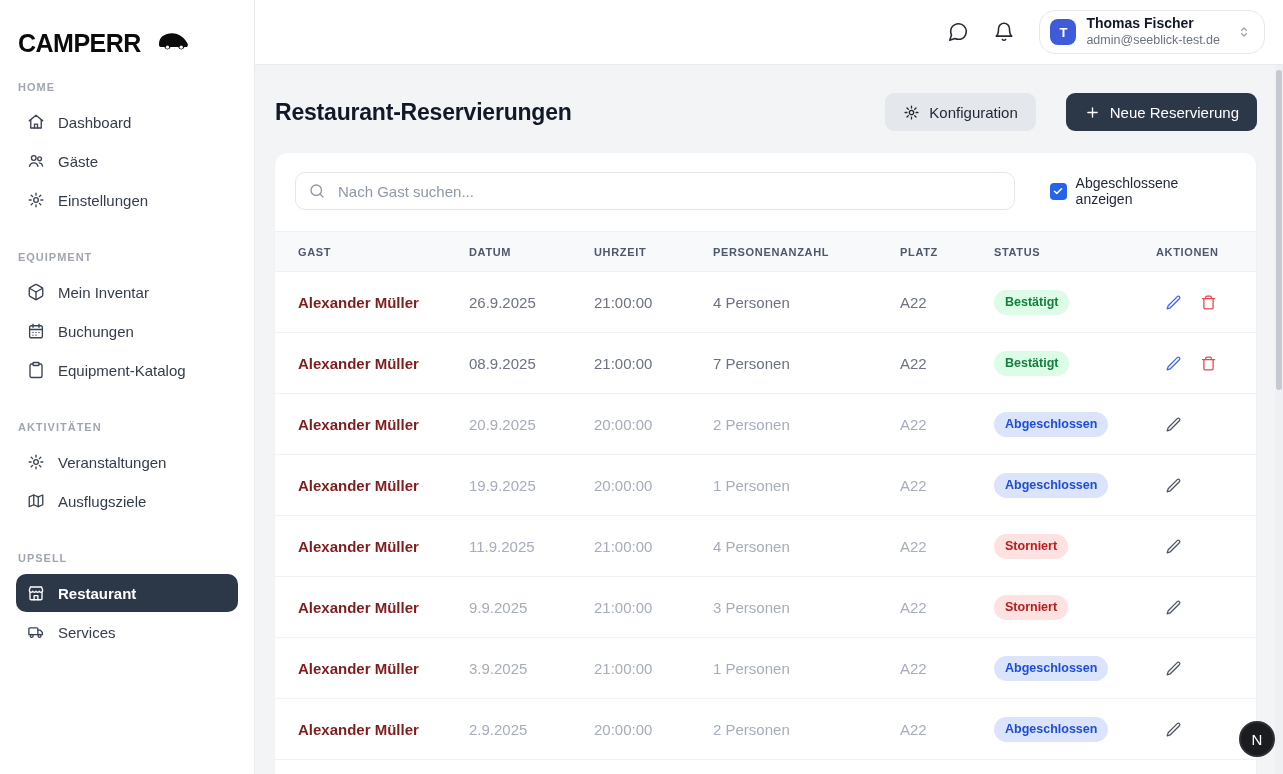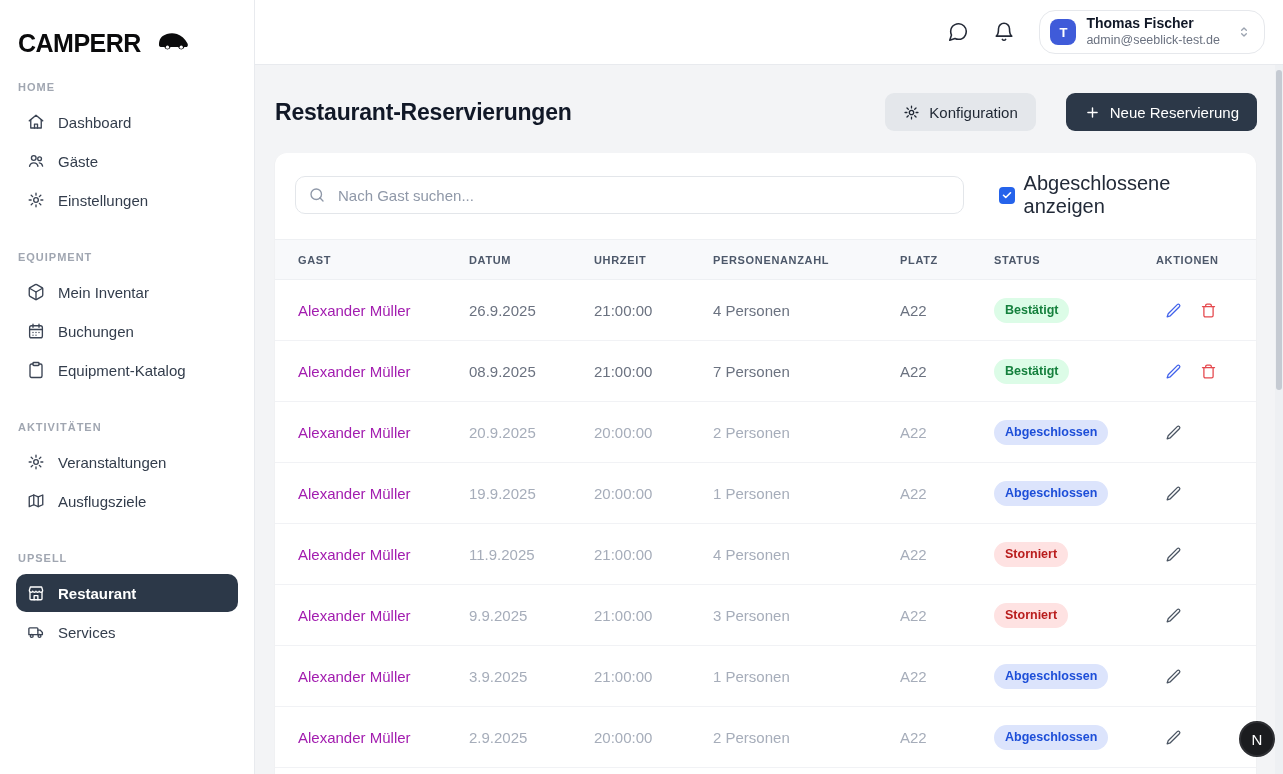--- a/index.html
+++ b/index.html
@@ -47,30 +47,30 @@
   .card { margin-top:22px; width:981px; background:#fff; border-radius:12px; box-shadow:0 1px 2px rgba(16,24,40,.06); height:660px; overflow:hidden; }
   .toolbar { display:flex; align-items:center; justify-content:flex-start; padding:19px 20px 21px;gap:35px; }
   .search-wrap { position:relative; width:733px; }
   .search-wrap input { width:100%; height:38px; border:1px solid #e3e6ea; border-radius:10px; padding:0 12px 0 42px; font-family:inherit; font-size:15px; color:#1f2430; outline:none; background:#fff; }
   .search-wrap input::placeholder { color:#8f98a8; }
   .search-icon { position:absolute; left:13px; top:10px; width:18px; height:18px; color:#8f98a8; }
   .search-icon svg { width:18px; height:18px; }
   .check-group { display:flex; align-items:center; gap:9px; cursor:pointer; }
   .checkbox { width:17px; height:17px; border-radius:4px; background:#2563eb; display:flex; align-items:center; justify-content:center; }
   .checkbox svg { width:12px; height:12px; color:#fff; }
-  .check-label { font-size:20px; font-weight:500; color:#222a38; }
+  .check-label { font-size:14px; font-weight:500; color:#222a38; }
 
   
   table { width:100%; border-collapse:collapse; table-layout:fixed; }
   thead th { height:40px; background:#f8f9fb; border-top:1px solid #eef0f3; border-bottom:1px solid #eef0f3; text-align:left; font-size:11px; font-weight:700; letter-spacing:.06em; color:#4d586a; text-transform:uppercase; }
   th:first-child, td:first-child { padding-left:23px; }
   tbody td { height:61px; font-size:15px; border-top:1px solid #f1f2f5; }
   tbody tr:first-child td { border-top:none; }
   tbody tr:last-child td { border-bottom:1px solid #f1f2f5; }
-  .gast { color:#a21caf; font-weight:400; }
+  .gast { color:#7f1d1d; font-weight:700; }
   td.c-act { color:#6b7280; }
   td.c-mut { color:#a6adba; }
   .badge { display:inline-block; padding:5px 11px; border-radius:999px; font-size:12.5px; font-weight:600; line-height:1.2; }
   .row-actions { display:flex; align-items:center; gap:12px; padding-left:6px; }
   .icon-btn { background:none; border:none; padding:3px; cursor:pointer; display:flex; align-items:center; }
   .icon-btn svg { width:17px; height:17px; }
 
   
   .fab { position:absolute; left:1239px; top:721px; width:36px; height:36px; border-radius:50%; background:#1b1c1f; border:2px solid #2e2f33; color:#fff; font-size:15px; font-weight:500; display:flex; align-items:center; justify-content:center; z-index:9; cursor:pointer; }
   .scroll-track { position:absolute; right:0; top:65px; width:8px; height:709px; background:#eef0f3; z-index:8; }

